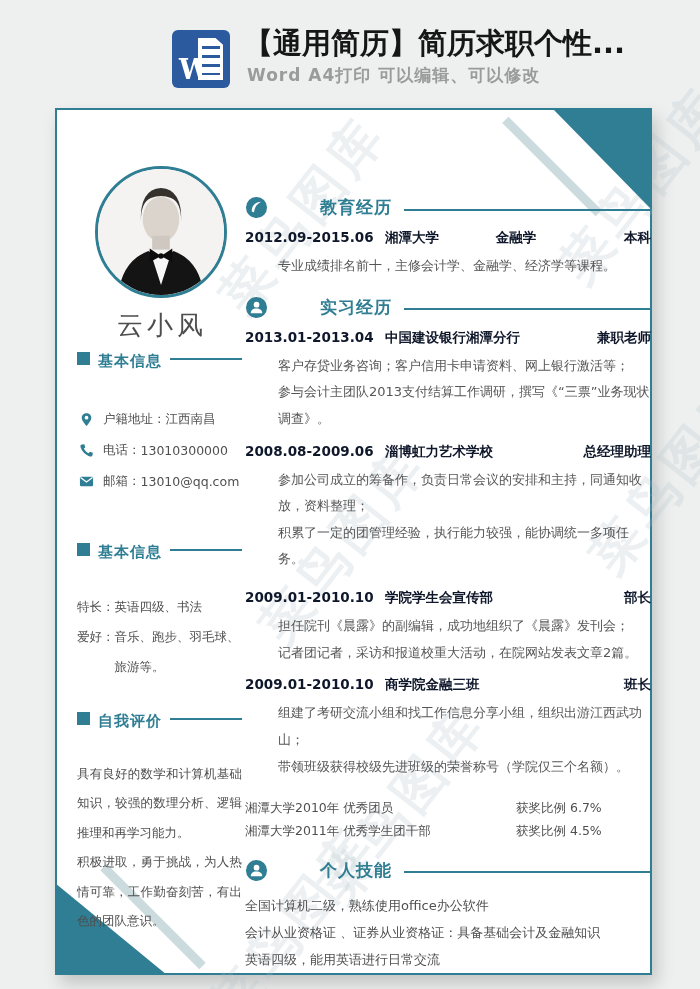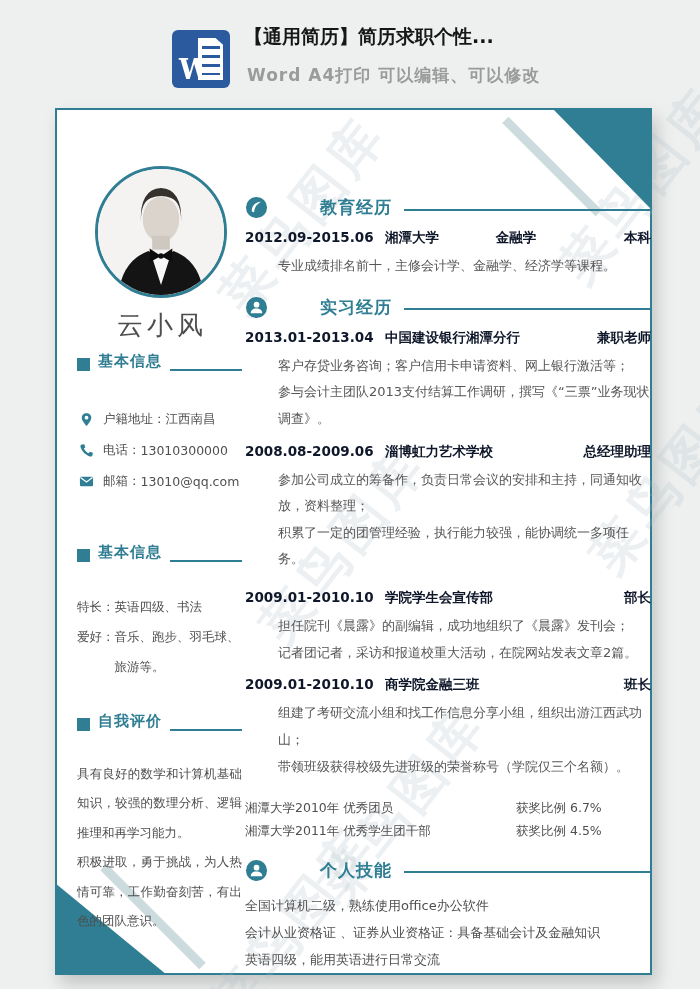--- a/index.html
+++ b/index.html
@@ -12,21 +12,21 @@
   }
   
   .word-icon { position:absolute; left:172px; top:30px; width:58px; height:58px;
     background:#2b5a9e; border-radius:6px; }
   .word-page { position:absolute; right:7px; top:8px; width:25px; height:42px; background:#fff;
     clip-path:polygon(0 0,70% 0,100% 16%,100% 100%,0 100%); }
   .word-lines { position:absolute; left:4px; right:3px; top:8px; bottom:5px;
     background:repeating-linear-gradient(to bottom,#2b5a9e 0 3px,transparent 3px 9px); }
   .word-letter { position:absolute; left:7px; bottom:3px; color:#fff; font-weight:bold;
     font-size:27px; font-family:"DejaVu Serif","Liberation Serif",serif; }
-  .hdr-title { position:absolute; left:244px; top:24px; font-size:19px; font-weight:700; color:#161616; }
+  .hdr-title { position:absolute; left:244px; top:24px; font-size:29px; font-weight:700; color:#161616; }
   .hdr-sub { position:absolute; left:247px; top:64px; font-size:17px; font-weight:600; color:#9b9b9b; letter-spacing:1px; }
 
   
   .page { position:absolute; left:55px; top:108px; width:597px; height:867px;
     background:#fff; border:2px solid #2f7e93; box-shadow:5px 9px 16px rgba(0,0,0,0.18); }
   .tri-tr { position:absolute; top:-2px; right:-2px; width:100px; height:102px;
     background:#2f7e93; clip-path:polygon(0 0,100% 0,100% 100%); z-index:3; }
   .stripe-tr { position:absolute; top:52px; right:32px; width:132px; height:9px;
     background:#ccdbde; transform:rotate(45deg); z-index:2; }
   .tri-bl { position:absolute; bottom:-2px; left:-2px; width:112px; height:92px;
@@ -38,21 +38,21 @@
     transform:rotate(-52deg); white-space:nowrap; letter-spacing:6px; pointer-events:none; z-index:1; }
 
   
   .photo-wrap { position:absolute; left:38px; top:56px; width:132px; height:132px;
     border-radius:50%; border:3px solid #2f7e93; overflow:hidden; background:#fdfdfd; z-index:4; }
   .photo-wrap svg { width:100%; height:100%; display:block; }
   .name { position:absolute; left:10px; top:198px; width:190px; text-align:center;
     font-size:26px; color:#4e4e4e; letter-spacing:4px; z-index:4; }
 
   .side-sec { position:absolute; left:20px; width:165px; z-index:4; }
-  .side-head { display:flex; align-items:flex-end; margin-bottom:12px; }
+  .side-head { display:flex; align-items:flex-start; margin-bottom:12px; }
   .side-sq { width:13px; height:13px; background:#2f7e93; margin-right:8px; flex:none; }
   .side-title { font-size:15px; font-weight:700; color:#2f7e93; letter-spacing:1px; white-space:nowrap; }
   .side-rule { flex:1; height:2px; background:#2f7e93; margin-left:8px; margin-top:6px; }
 
   .contact-item { display:flex; align-items:center; margin:0 0 14px 2px; font-size:12.5px; color:#4f4f4f; }
   .contact-item .ic { width:15px; height:15px; margin-right:9px; flex:none; display:inline-flex; }
   .contact-item .ic svg { width:15px; height:15px; }
 
   .side-line { font-size:12.5px; line-height:2.4; color:#4f4f4f; padding-left:3em; text-indent:-3em; }
   .side-par { font-size:12.5px; line-height:2.35; color:#4f4f4f; text-align:justify; }

